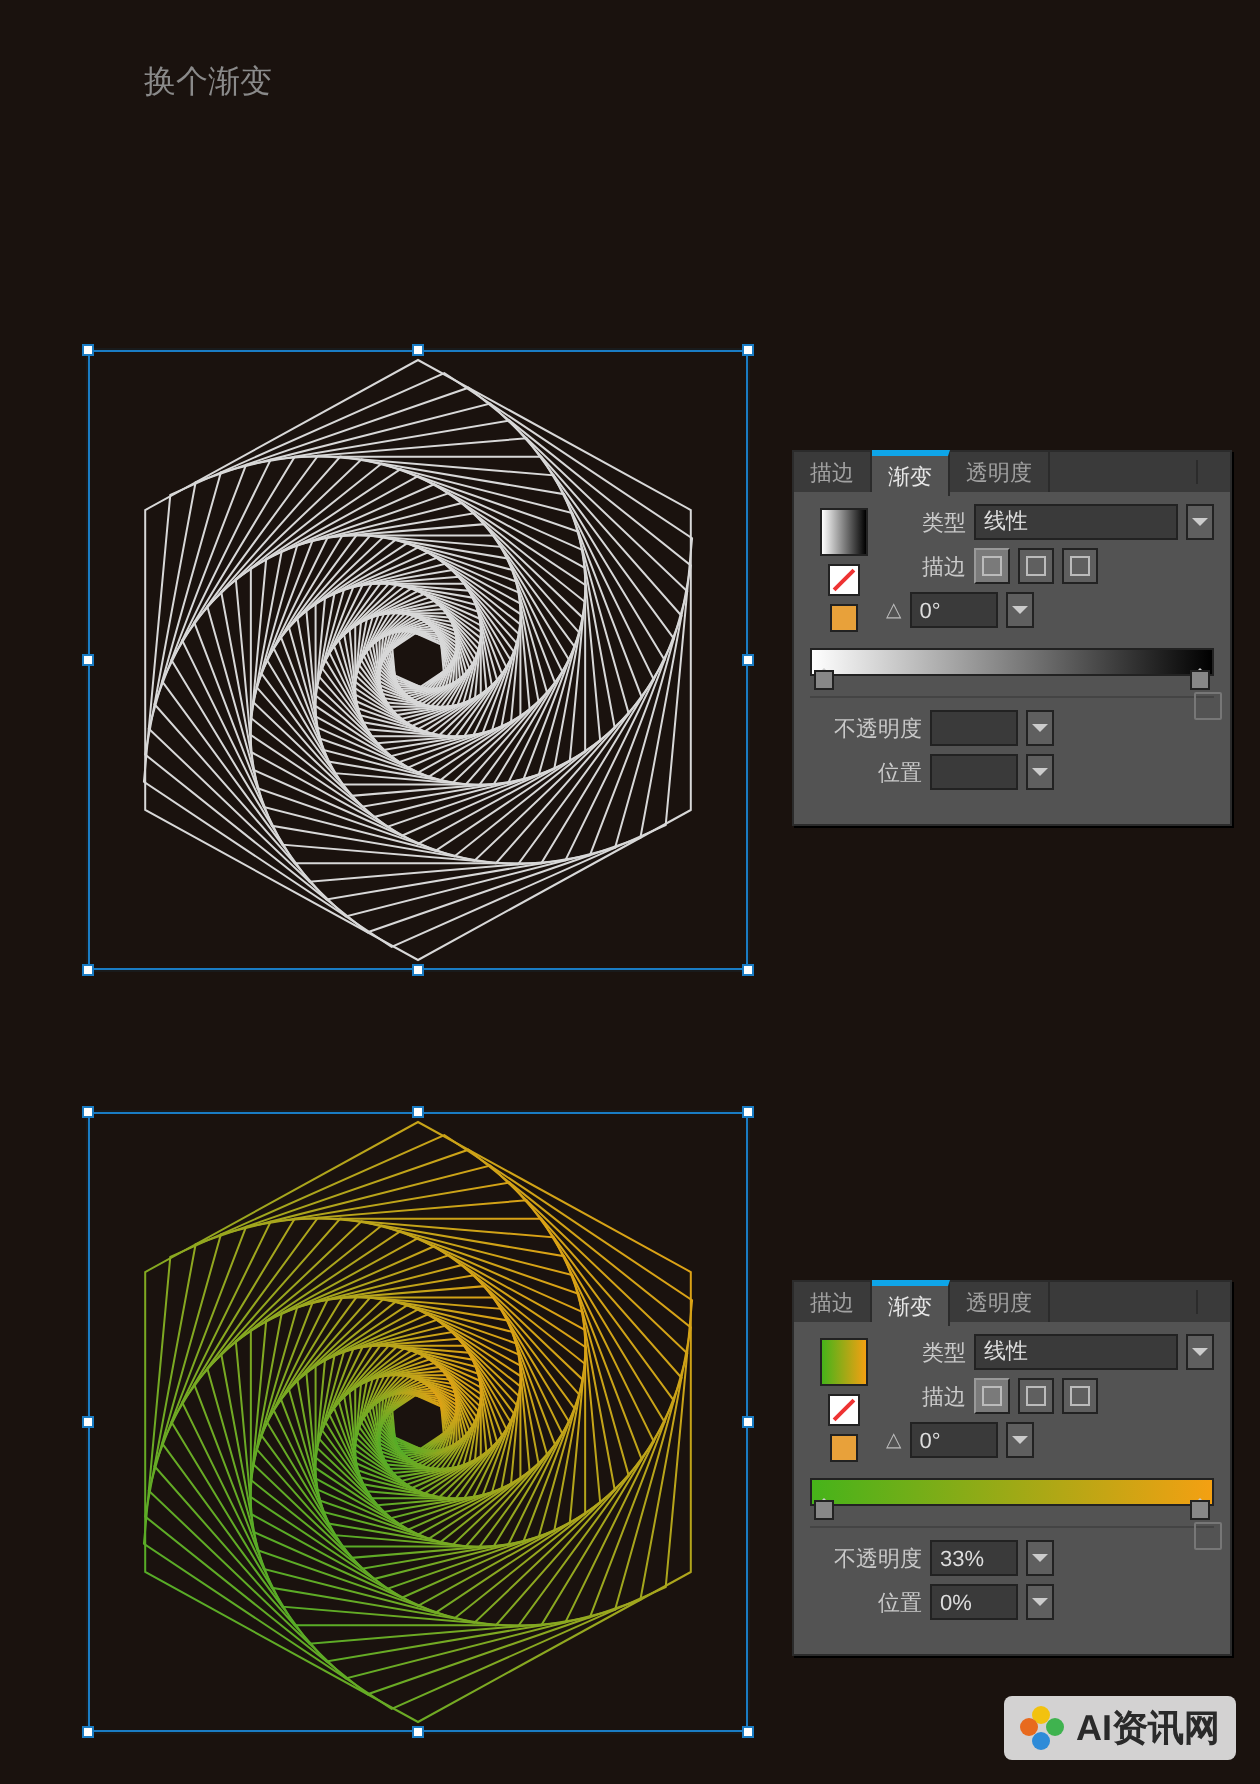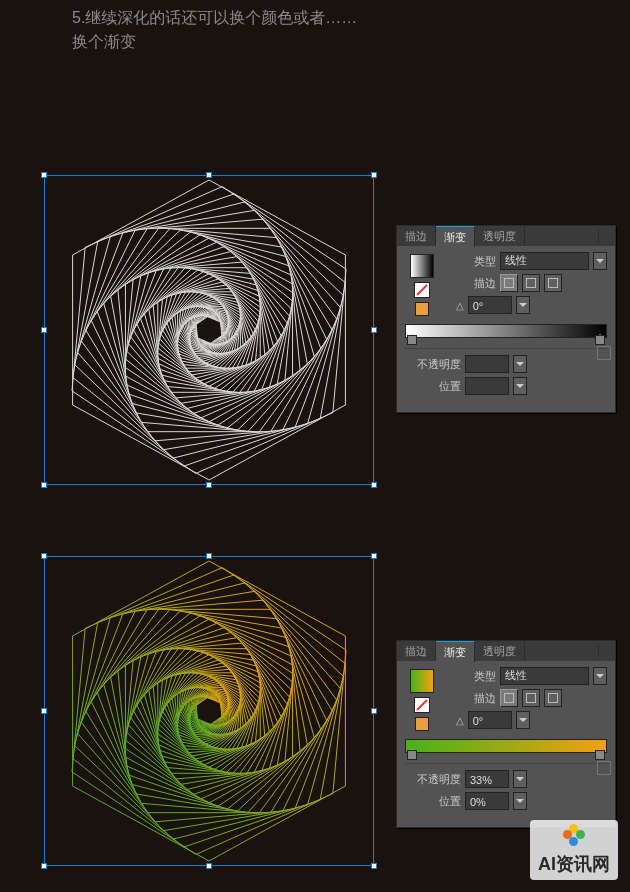--- a/index.html
+++ b/index.html
@@ -63,21 +63,21 @@
   }
   .tab {
     padding: 3px 8px 2px;
     color: #a2a2a2;
     border-right: 1px solid #2b2b2b;
     cursor: default;
   }
   .tab.active {
     background: #535353;
     color: #e8e8e8;
-    border-top: 1px solid #0ea5e9;
+    border-top: 3px solid #0ea5e9;
   }
   .tabs::after {
     content: "";
     margin-left: auto;
     width: 16px;
     height: 12px;
     border-left: 1px solid #2b2b2b;
   }
   .p-body { padding: 6px 8px 8px 8px; }
   .row {
@@ -150,42 +150,42 @@
     content: ""; position: absolute; left: 0; top: 0;
     width: 8px; height: 8px; background: #888; border: 1px solid #222;
   }
   .stop.l { left: 3%; } .stop.r { left: 97%; }
   .trash {
     position: absolute; right: 4px; bottom: 52px;
     width: 14px; height: 14px; border: 1px solid #777;
     border-radius: 1px;
   }
   .divider { border-top: 1px solid #444; margin: 10px 0 6px; }
-  .maincol { flex: 1; margin-left: 13px; }
+  .maincol { flex: 1; }
 
   .logo {
     position: absolute;
     right: 12px; bottom: 12px;
     display: flex; align-items: center; gap: 6px;
     font-weight: bold; font-size: 18px; color: #2a2a2a;
     background: rgba(245,245,245,.85);
-    padding: 4px 8px; border-radius: 4px; flex-direction: column;
+    padding: 4px 8px; border-radius: 4px;
   }
   .petals { width: 22px; height: 22px; position: relative; }
   .pt { position: absolute; width: 9px; height: 9px; border-radius: 50%; }
   .pt1{background:#f2c20f;left:6px;top:0}
   .pt2{background:#3fb34f;right:0;top:6px}
   .pt3{background:#2e8bd8;left:6px;bottom:0}
   .pt4{background:#e86a1e;left:0;top:6px}
 </style>
 </head>
 <body>
 
 <div class="heading">
-  <span>5.继续深化的话还可以换个颜色或者……</span><br>
+  <br>
   <span>换个渐变</span>
 </div>
 
 <div class="canvas-wrap" id="wrap1">
   <svg class="spiral" id="spiral1" viewBox="0 0 330 310">
       <polygon points="301.3990010960491,230 165,305 28.600998903950938,230.00000000000006 28.60099890395088,80.00000000000004 164.99999999999997,5 301.3990010960491,80.00000000000006" fill="none" stroke="#d8d8d8" stroke-width="1"></polygon>
       <polygon points="288.8557890964956,237.59500683455065 151.8220516965541,298.4520365252114 27.966262600058542,215.8570296906608 41.1442109035044,72.4049931654494 178.17794830344587,11.547963474788645 302.0337373999415,94.14297030933932" fill="none" stroke="#d8d8d8" stroke-width="1"></polygon>
       <polygon points="276.19288300760593,243.8589591630672 139.79461971528977,291.13982377640764 28.60173670768384,202.28086461334053 53.80711699239404,66.14104083693286 190.20538028471023,18.860176223592333 301.3982632923162,107.71913538665956" fill="none" stroke="#d8d8d8" stroke-width="1"></polygon>
       <polygon points="263.53244496267814,248.84042377397918 128.9346220466678,283.18840277715276 30.402177083989585,189.3479790031736 66.46755503732183,61.15957622602082 201.0653779533322,26.81159722284721 299.5978229160104,120.65202099682645" fill="none" stroke="#d8d8d8" stroke-width="1"></polygon>
       <polygon points="250.98703760291687,252.5955818855329 119.24725293096273,274.7187042382844 33.26021532804586,177.12312235275147 79.01296239708313,57.40441811446708 210.75274706903718,35.281295761715626 296.7397846719541,132.8768776472486" fill="none" stroke="#d8d8d8" stroke-width="1"></polygon>

